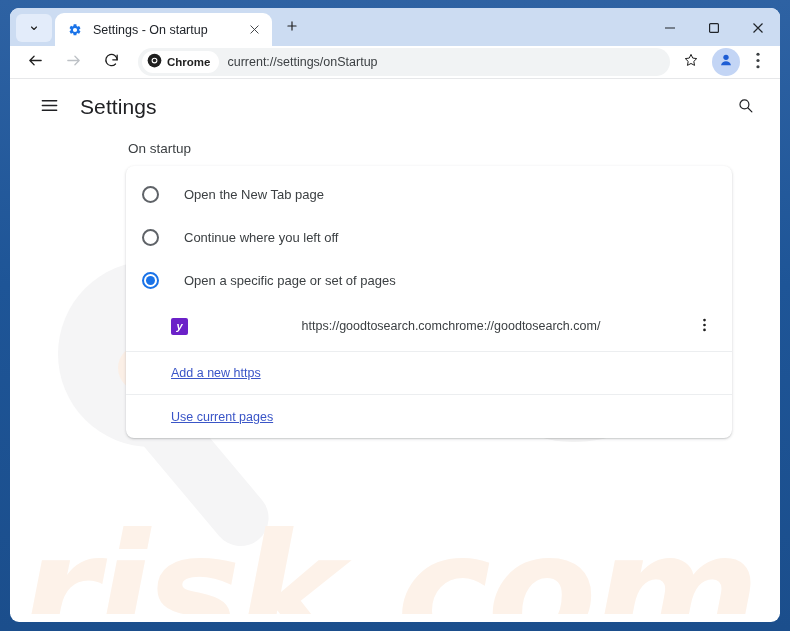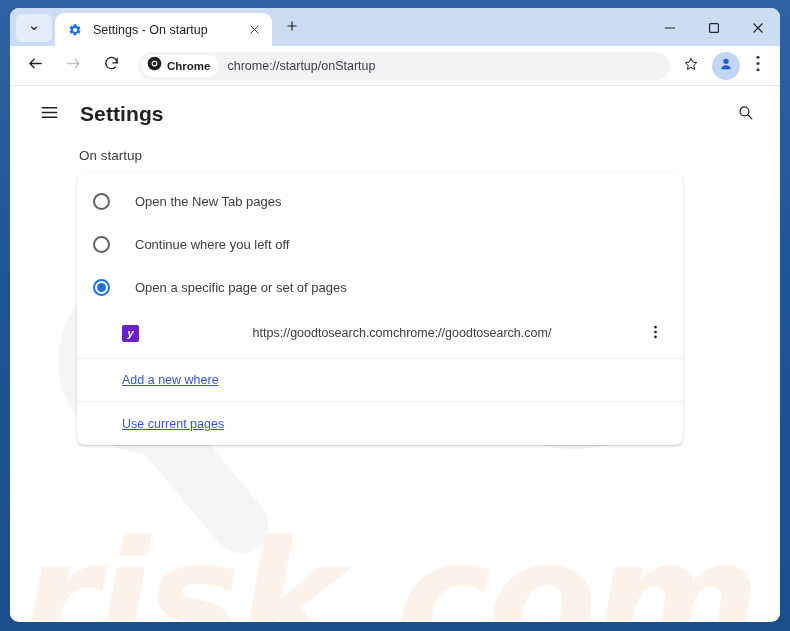--- a/index.html
+++ b/index.html
@@ -90,21 +90,21 @@
 
   .win-controls { display:flex; align-items:flex-end; height: 38px; }
   .win-btn {
     width: 44px; height: 34px;
     display:flex; align-items:center; justify-content:center;
     cursor: pointer;
   }
 
   
   .toolbar {
-    height: 40px;
+    height: 33px;
     background: #ffffff;
     display: flex;
     align-items: center;
     padding: 0 8px 0 6px;
     border-bottom: 1px solid #e6e7e9;
   }
 
   .nav-btn {
     width: 32px; height: 32px;
     margin: 0 3px;
@@ -215,21 +215,20 @@
   .wm-c7 { left: 236px; top: 311px; width: 14px;  height: 14px;  background: #fdeee2; opacity: .8; }
 
   
   .settings-header {
     position: relative;
     z-index: 2;
     height: 56px;
     display: flex;
     align-items: center;
     padding: 0 18px 0 18px;
-    font-weight: bold;
   }
   .hamburger {
     width: 34px; height: 34px;
     display:flex; align-items:center; justify-content:center;
     border-radius: 50%;
     cursor: pointer;
     margin-left: 4px;
   }
   .settings-title {
     font-size: 21px;
@@ -242,21 +241,21 @@
     width: 34px; height: 34px;
     display:flex; align-items:center; justify-content:center;
     border-radius: 50%;
     cursor: pointer;
   }
 
   
   .content {
     position: relative;
     z-index: 2;
-    padding-left: 67px;
+    padding-left: 116px;
   }
 
   .section-title {
     font-size: 13.5px;
     color: #3c4043;
     margin: 6px 0 10px 2px;
   }
 
   .card {
     width: 606px;
@@ -441,21 +440,21 @@
       <div class="chrome-chip">
         <span>
           <svg width="15" height="15" viewBox="0 0 24 24">
             <circle cx="12" cy="12" r="11" fill="#1f1f1f"></circle>
             <circle cx="12" cy="12" r="4.6" fill="#ffffff"></circle>
             <circle cx="12" cy="12" r="2.9" fill="#1f1f1f"></circle>
           </svg>
         </span>
         <span class="chrome-chip-label">Chrome</span>
       </div>
-      <span class="omnibox-url">chrome://startup/onStartup</span>
+      <span class="omnibox-url">current://settings/onStartup</span>
     </div>
 
     <div class="omni-right">
       <div class="star-btn">
         <span>
           <svg width="16" height="16" viewBox="0 0 24 24">
                 <path d="M12 3.6l2.6 5.5 6 .8-4.4 4.2 1.1 6-5.3-2.9-5.3 2.9 1.1-6L3.4 9.9l6-.8z" fill="none" stroke="#1f1f1f" stroke-width="1.5" stroke-linejoin="round"></path>
               </svg>
         </span>
       </div>
@@ -514,21 +513,21 @@
     </div>
 
     <div class="content">
 
       <div class="section-title">On startup</div>
 
       <div class="card">
 
         <div class="radio-row">
           <span class="radio-outer"></span>
-          <span class="radio-label">Open the New Tab pages</span>
+          <span class="radio-label">Open the New Tab page</span>
         </div>
 
         <div class="radio-row">
           <span class="radio-outer"></span>
           <span class="radio-label">Continue where you left off</span>
         </div>
 
         <div class="radio-row">
           <span class="radio-outer checked">
             <span class="radio-dot"></span>
@@ -547,21 +546,21 @@
               <svg width="3" height="14" viewBox="0 0 4 18">
                 <circle cx="2" cy="2.4" r="1.8" fill="#1f1f1f"></circle>
                 <circle cx="2" cy="9" r="1.8" fill="#1f1f1f"></circle>
                 <circle cx="2" cy="15.6" r="1.8" fill="#1f1f1f"></circle>
               </svg>
             </span>
           </span>
         </div>
 
         <div class="link-row">
-          <span class="card-link">Add a new where</span>
+          <span class="card-link">Add a new https</span>
         </div>
 
         <div class="link-row last">
           <span class="card-link">Use current pages</span>
         </div>
 
       </div>
     </div>
   </div>
 

